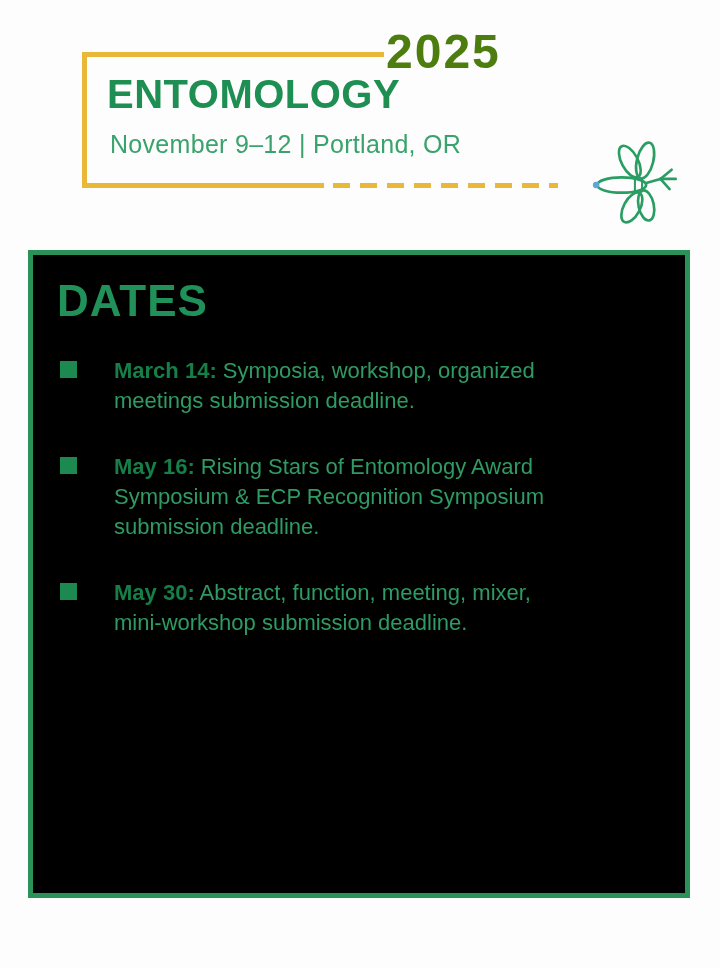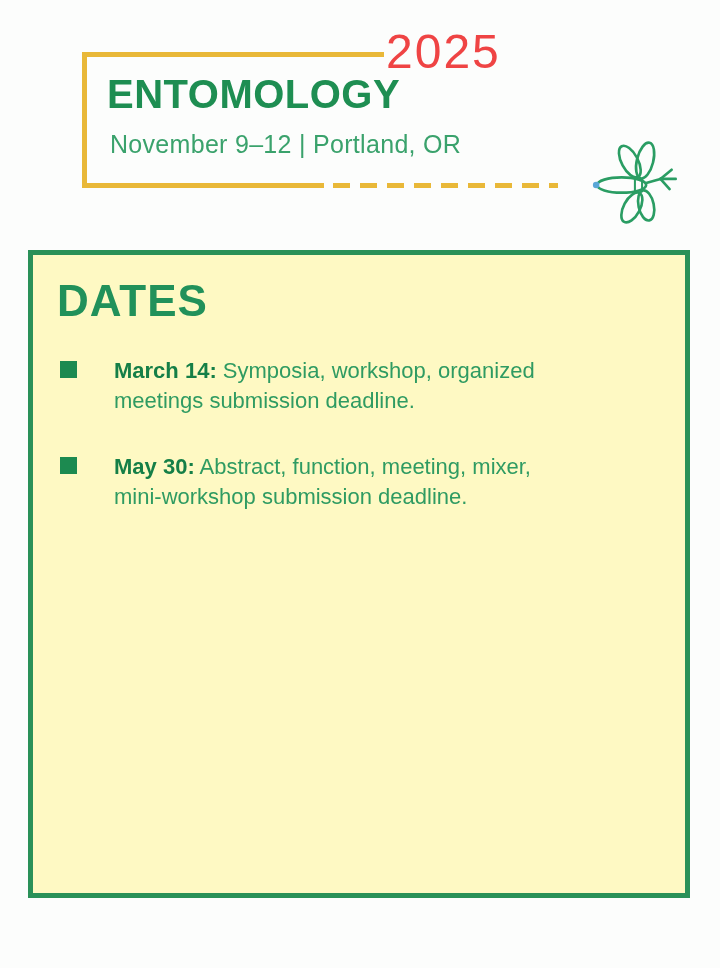--- a/index.html
+++ b/index.html
@@ -22,22 +22,22 @@
   .frame-bottom { left: 82px;  top: 183px; width: 242px; height: 5px; }
   .frame-dash {
     position: absolute;
     left: 333px; top: 183px; width: 225px; height: 5px;
     background: repeating-linear-gradient(to right,
       #e9b838 0 17px, transparent 17px 27px);
   }
   .year {
     position: absolute;
     left: 386px; top: 24px;
-    font-size: 48px; font-weight: normal; letter-spacing: 2px;
-    color: #ef4444;
+    font-size: 48px; font-weight: bold; letter-spacing: 2px;
+    color: #4d7c0f;
   }
   .title {
     position: absolute;
     left: 107px; top: 72px;
     font-size: 40px; font-weight: bold; letter-spacing: 0.5px;
     color: #1e8e52;
     white-space: nowrap;
   }
   .subtitle {
     position: absolute;
@@ -51,21 +51,21 @@
     left: 588px; top: 136px;
     width: 102px; height: 94px;
   }
 
   
   .dates-box {
     position: absolute;
     left: 28px; top: 250px;
     width: 662px; height: 648px;
     border: 5px solid #2a9158;
-    background: #fef9c3;
+    background: #000000;
     padding: 24px 22px 0 18px;
   }
   .dates-heading {
     font-size: 44px; font-weight: bold; letter-spacing: 1px;
     color: #21915a;
     line-height: 1;
     margin-left: 6px;
   }
   .dates-list {
     list-style: none;
@@ -133,19 +133,25 @@
   <section class="dates-box">
     <h2 class="dates-heading">DATES</h2>
     <ul class="dates-list">
       <li>
         <span class="bullet"></span>
         <p class="item-text"><b>March 14:</b><span> Symposia, workshop, organized
 meetings submission deadline.</span></p>
       </li>
       <li>
         <span class="bullet"></span>
+        <p class="item-text"><b>May 16:</b><span> Rising Stars of Entomology Award
+Symposium &amp; ECP Recognition Symposium
+submission deadline.</span></p>
+      </li>
+      <li>
+        <span class="bullet"></span>
         <p class="item-text"><b>May 30:</b><span> Abstract, function, meeting, mixer,
 mini-workshop submission deadline.</span></p>
       </li>
     </ul>
   </section>
 
 </div>
 
 </body></html>

